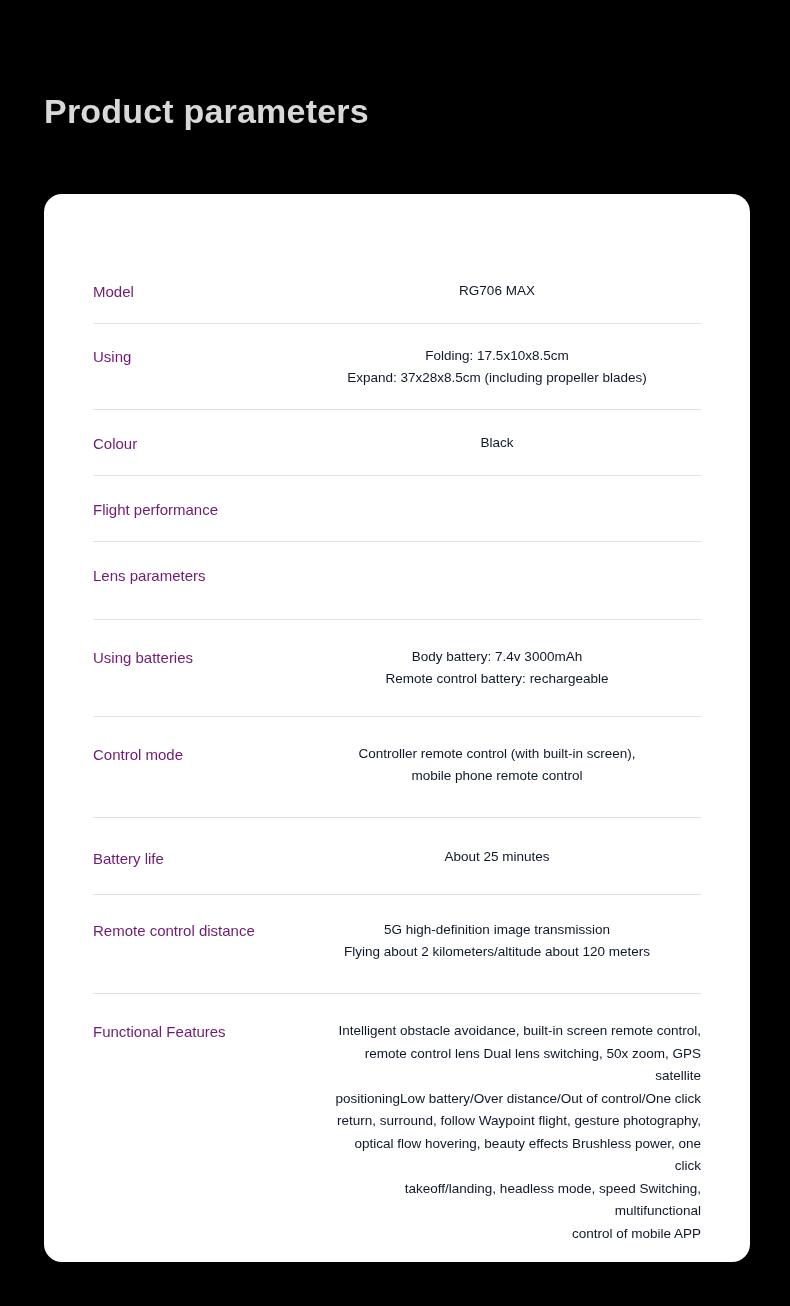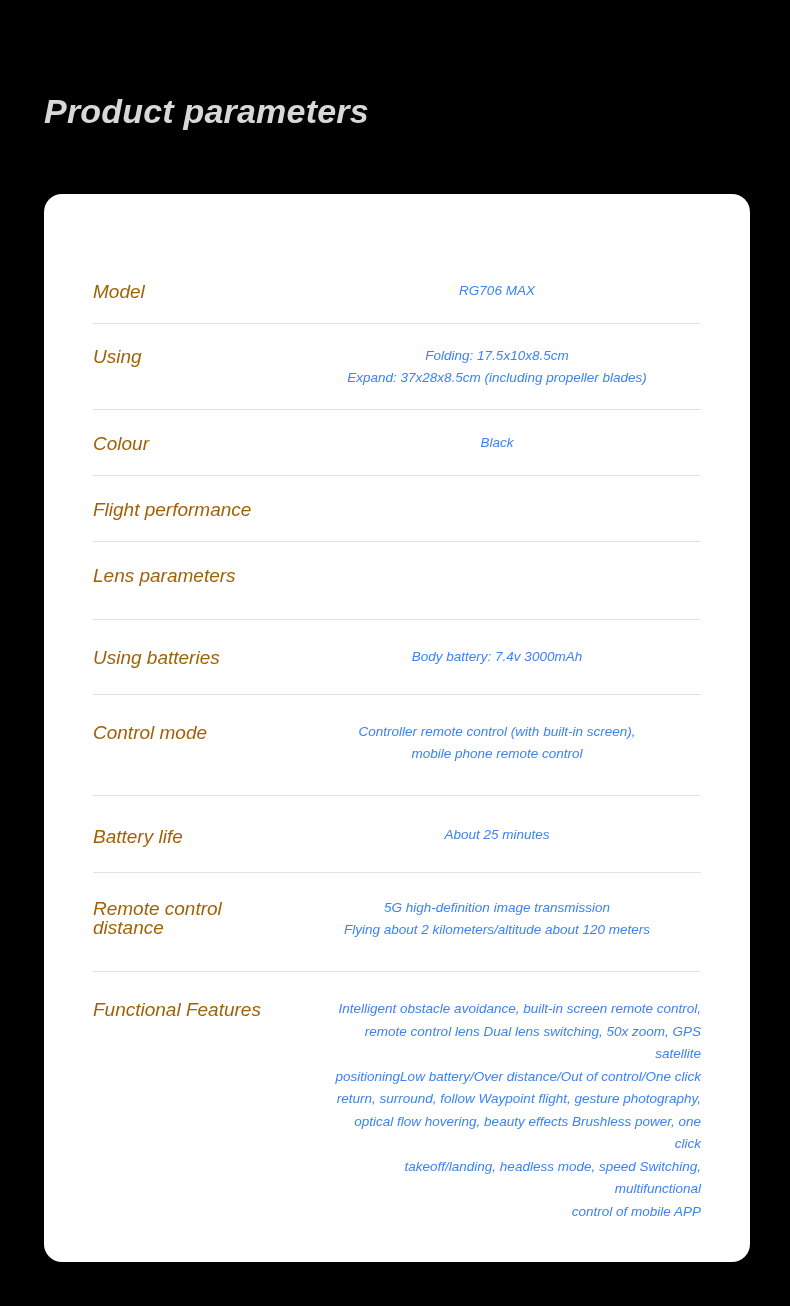--- a/index.html
+++ b/index.html
@@ -11,21 +11,20 @@
     width: 790px;
     height: 1306px;
     font-family: "Liberation Sans", sans-serif;
     overflow: hidden;
   }
   .page {
     position: relative;
     width: 674px;
     height: 1306px;
     background: #000000;
-    font-style: italic;
   }
   .page-title {
     position: absolute;
     left: 44px;
     top: 92px;
     font-size: 34px;
     font-weight: bold;
     color: #d8d8d8;
     letter-spacing: 0.2px;
   }
@@ -50,29 +49,29 @@
     align-items: flex-start;
     border-bottom: 1px solid #e2e2e2;
     box-sizing: border-box;
   }
   .row:last-child {
     border-bottom: none;
   }
   .row-label {
     width: 172px;
     flex: 0 0 172px;
-    font-size: 19px;
-    color: #a16207;
+    font-size: 15px;
+    color: #701a75;
     line-height: 19px;
     padding-top: 2px;
   }
   .row-value {
     flex: 1 1 auto;
     font-size: 13.5px;
-    color: #3b82f6;
+    color: #0f172a;
     line-height: 22px;
     text-align: center;
     margin-left: 28px;
   }
   .row-value.left {
     text-align: left;
   }
   .row-value .vline {
     display: block;
   }
@@ -129,20 +128,21 @@
       </div>
 
       <div class="row r-lens">
         <div class="row-label">Lens parameters</div>
       </div>
 
       <div class="row r-batt">
         <div class="row-label">Using batteries</div>
         <div class="row-value">
           <span class="vline">Body battery: 7.4v 3000mAh</span>
+          <span class="vline">Remote control battery: rechargeable</span>
         </div>
       </div>
 
       <div class="row r-ctrl">
         <div class="row-label">Control mode</div>
         <div class="row-value">
           <span class="vline">Controller remote control (with built-in screen),</span>
           <span class="vline">mobile phone remote control</span>
         </div>
       </div>

